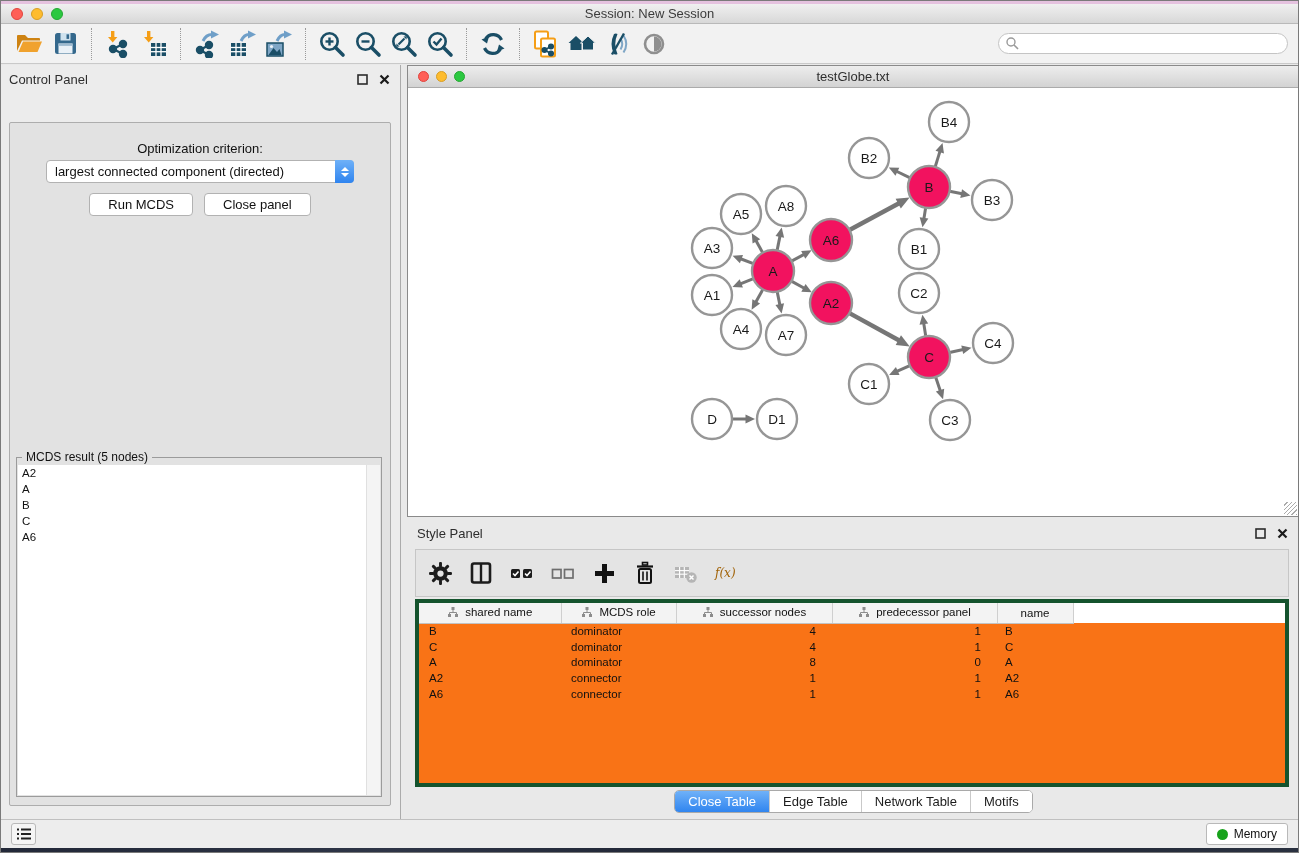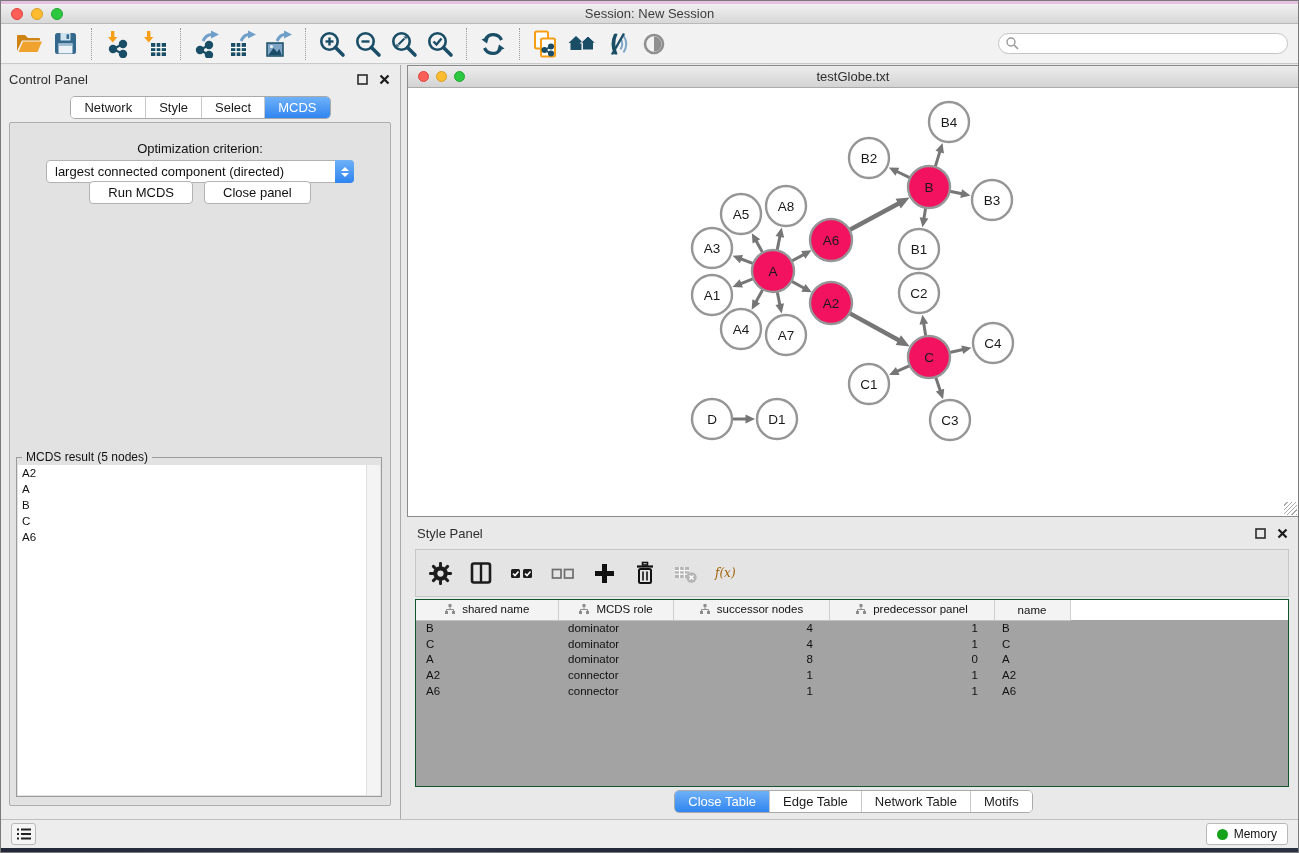--- a/index.html
+++ b/index.html
@@ -53,21 +53,21 @@
     position:absolute; left:36px; right:36px; top:37px; height:23px; background:#fff;
     border:1px solid #B2B2B2; border-radius:4px; display:flex; align-items:center;
   }
   .combo-text { flex:1; font-size:13px; color:#111; padding-left:8px; white-space:nowrap; overflow:hidden; }
   .combo-stepper {
     width:19px; height:23px; margin:-1px -1px -1px 0; border-radius:0 4px 4px 0;
     background:linear-gradient(#6FB1F8,#2F84EF); display:flex; flex-direction:column; align-items:center; justify-content:center; gap:2px;
   }
   .tri-up { width:0; height:0; border-left:4px solid transparent; border-right:4px solid transparent; border-bottom:4px solid #fff; }
   .tri-down { width:0; height:0; border-left:4px solid transparent; border-right:4px solid transparent; border-top:4px solid #fff; }
-  .cp-buttons { position:absolute; top:58px; width:100%; display:flex; justify-content:center; gap:11px; }
+  .cp-buttons { position:absolute; top:70px; width:100%; display:flex; justify-content:center; gap:11px; }
   .push-btn {
     background:#fff; border:1px solid #B2B2B2; border-radius:4px; height:23px;
     padding:0 18px; font-size:13px; color:#111; display:flex; align-items:center;
   }
   .result-box {
     position:absolute; left:6px; right:8px; top:334px; bottom:8px;
     border:1px solid #9B9B9B;
   }
   .result-legend {
     position:absolute; left:5px; top:-8px; background:#E2E2E2; padding:0 4px; font-size:12px; color:#111;
@@ -94,21 +94,21 @@
   }
   
   .table-panel { position:absolute; left:406px; top:520px; width:893px; height:298px; background:#E9E9E9; }
   .tp-header { position:absolute; left:0; top:0; width:100%; height:24px; display:flex; align-items:center; padding:0 10px; }
   .tp-toolbar {
     position:absolute; left:8px; right:11px; top:28px; height:48px; background:#E4E4E4;
     border:1px solid #C6C6C6; display:flex; align-items:center; padding:0 10px; gap:13px;
   }
   .tp-tool { width:28px; height:28px; display:flex; align-items:center; justify-content:center; }
   .fx-label { font-family:"DejaVu Serif", serif; font-style:italic; font-size:12px; color:#a16207; padding-left:2px; }
-  .tp-tablewrap { position:absolute; left:8px; right:11px; top:78px; height:188px; background:#a3a3a3; border:1px solid #14532d; overflow:hidden; }
+  .tp-tablewrap { position:absolute; left:8px; right:11px; top:78px; height:188px; background:#f97316; border:4px solid #14532d; overflow:hidden; }
   table.data { border-collapse:collapse; table-layout:fixed; width:100%; }
   table.data th {
     height:20px; background:#F3F3F3; border-right:1px solid #CFCFCF; border-bottom:1px solid #C2C2C2;
     font-size:11.5px; font-weight:normal; color:#111; text-align:center; vertical-align:middle; white-space:nowrap;
   }
   table.data th.nofill { background:#fff; border-right:none; border-bottom:none; }
   table.data td { height:15.8px; font-size:11.5px; color:#111; white-space:nowrap; overflow:hidden; }
   td.cleft { text-align:left; padding-left:10px; }
   td.cnum  { text-align:right; padding-right:16px; }
   .th-inner { display:inline-flex; align-items:center; gap:6px; }
@@ -348,28 +348,20 @@
             <svg width="11" height="11" viewBox="0 0 11 11">
               <rect x="1" y="1" width="9" height="9" fill="none" stroke="#2b2b2b" stroke-width="1.6"></rect>
             </svg>
           </span>
         <span class="win-icon">
             <svg width="11" height="11" viewBox="0 0 11 11">
               <path d="M1.5 1.5 L9.5 9.5 M9.5 1.5 L1.5 9.5" stroke="#1a1a1a" stroke-width="2.2"></path>
             </svg>
           </span>
       </span>
-    </div>
-    <div class="cp-tabs">
-      <span class="seg" id="cp-seg">
-          <span class="seg-btn">Network</span>
-          <span class="seg-btn">Style</span>
-          <span class="seg-btn">Select</span>
-          <span class="seg-btn active">MCDS</span>
-        </span>
     </div>
     <div class="cp-content">
       <div class="opt-label">Optimization criterion:</div>
       <div class="combo">
         <span class="combo-text">largest connected component (directed)</span>
         <span class="combo-stepper">
             <span class="tri-up"></span>
             <span class="tri-down"></span>
           </span>
       </div>

